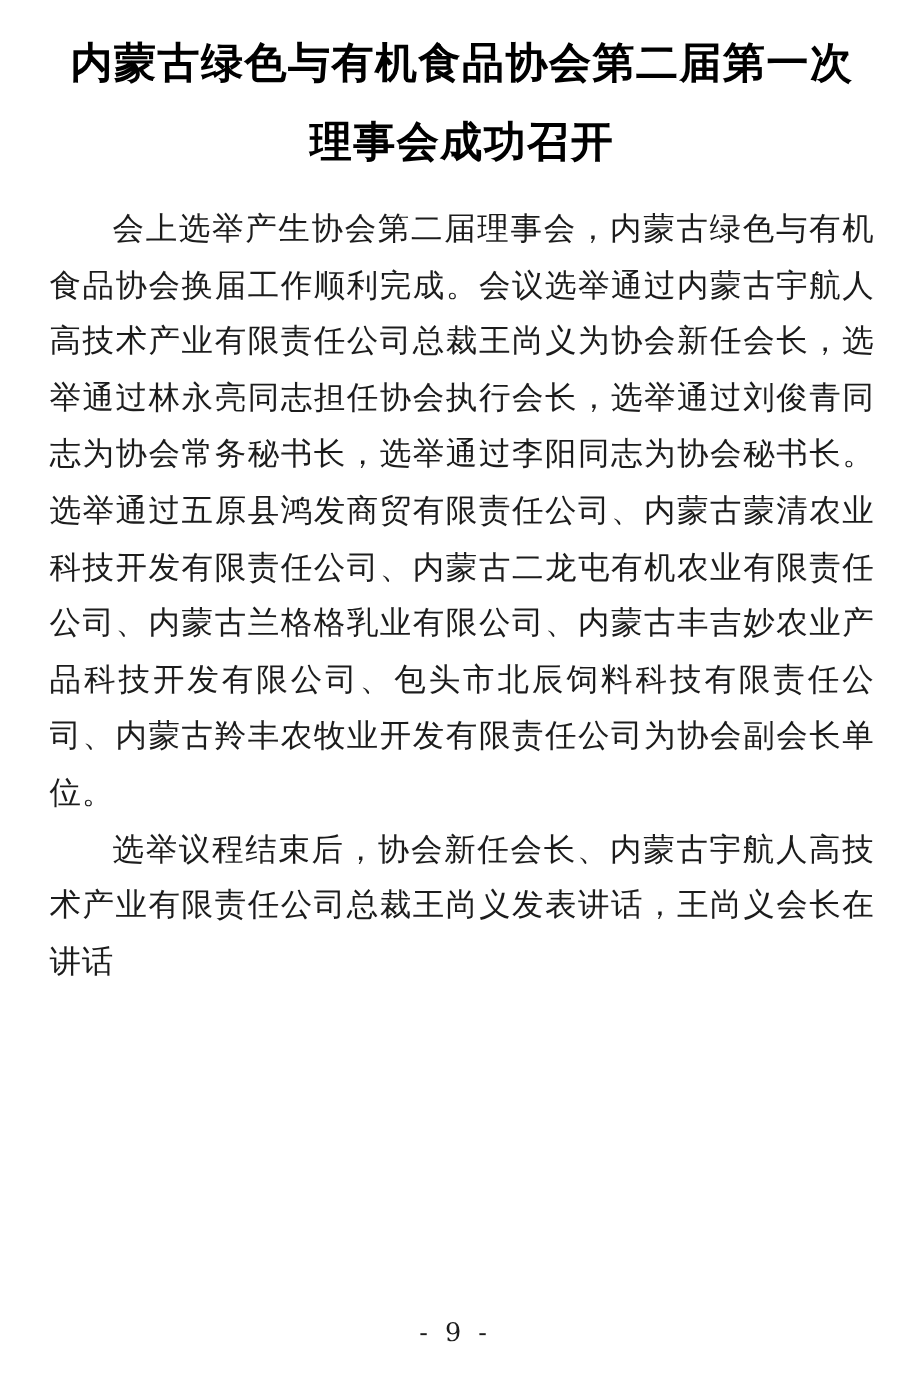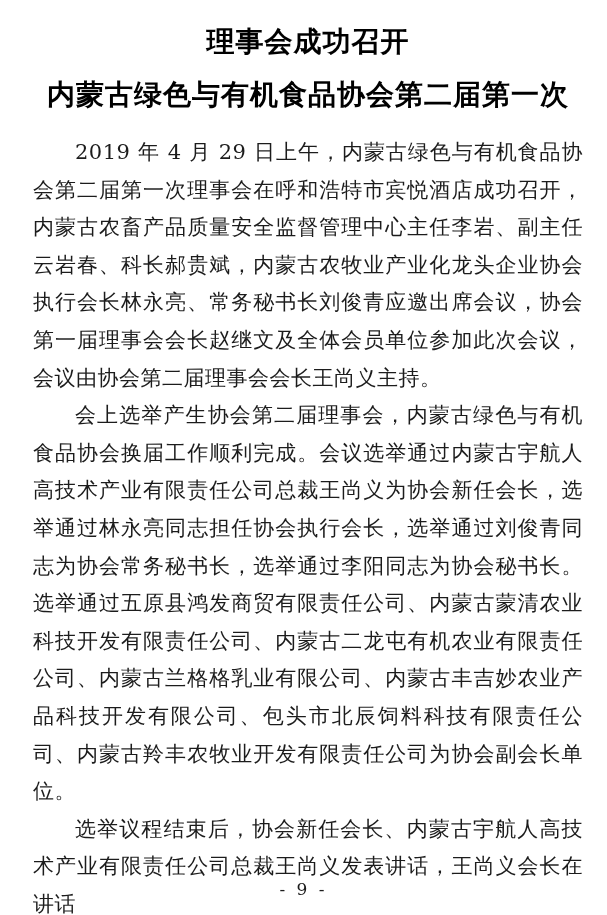--- a/index.html
+++ b/index.html
@@ -51,25 +51,24 @@
     letter-spacing: 3px;
     color: #1c1c1c;
   }
 </style>
 </head>
 <body>
 
 <div class="page">
 
   <h1 class="doc-title">
+    <span style="display:block">内蒙古绿色与有机食品协会第二届第一次</span>
     <span style="display:block">理事会成功召开</span>
-    <span style="display:block">内蒙古绿色与有机食品协会第二届第一次</span>
   </h1>
 
   <div class="doc-body">
-    <p>2019 年 4 月 29 日上午，内蒙古绿色与有机食品协会第二届第一次理事会在呼和浩特市宾悦酒店成功召开，内蒙古农畜产品质量安全监督管理中心主任李岩、副主任云岩春、科长郝贵斌，内蒙古农牧业产业化龙头企业协会执行会长林永亮、常务秘书长刘俊青应邀出席会议，协会第一届理事会会长赵继文及全体会员单位参加此次会议，会议由协会第二届理事会会长王尚义主持。</p>
     <p>会上选举产生协会第二届理事会，内蒙古绿色与有机食品协会换届工作顺利完成。会议选举通过内蒙古宇航人高技术产业有限责任公司总裁王尚义为协会新任会长，选举通过林永亮同志担任协会执行会长，选举通过刘俊青同志为协会常务秘书长，选举通过李阳同志为协会秘书长。选举通过五原县鸿发商贸有限责任公司、内蒙古蒙清农业科技开发有限责任公司、内蒙古二龙屯有机农业有限责任公司、内蒙古兰格格乳业有限公司、内蒙古丰吉妙农业产品科技开发有限公司、包头市北辰饲料科技有限责任公司、内蒙古羚丰农牧业开发有限责任公司为协会副会长单位。</p>
     <p>选举议程结束后，协会新任会长、内蒙古宇航人高技术产业有限责任公司总裁王尚义发表讲话，王尚义会长在讲话</p>
   </div>
 
   <div class="page-number">- 9 -</div>
 
 </div>
 
 </body></html>

